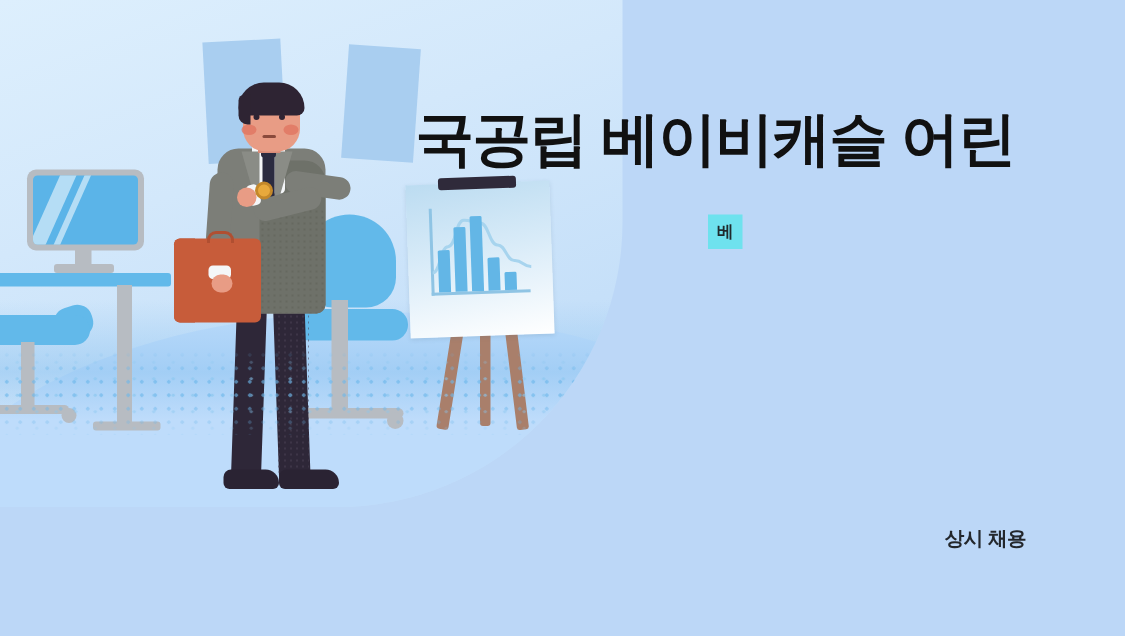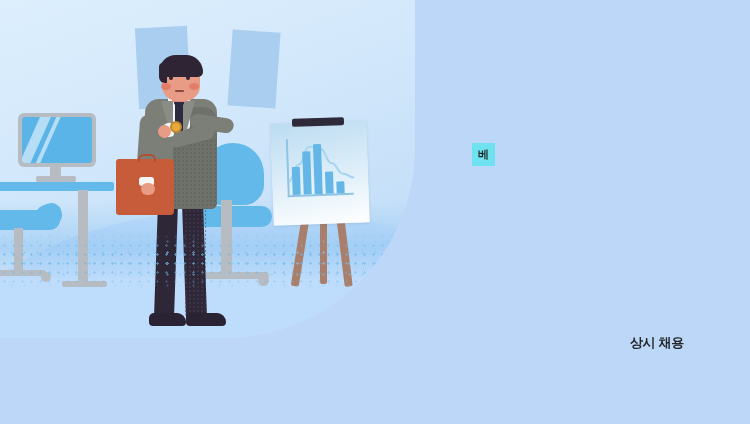--- a/index.html
+++ b/index.html
@@ -195,21 +195,21 @@
     display:flex; align-items:center; justify-content:center;
     font-size:11px; font-weight:bold; color:#1f2a2c;
     flex:0 0 auto;
   }
   .brand-name {
     font-size:21px; font-weight:bold; color:#15171a;
     letter-spacing:-.5px; white-space:nowrap;
   }
   .footer-note {
     position:absolute;
-    right:66px; bottom:72px;
+    right:66px; bottom:56px;
     font-size:13px; font-weight:bold; color:#23272c;
     letter-spacing:-.3px;
   }
 </style>
 </head>
 <body>
 
 <div class="banner">
 
   <div class="illus-panel">
@@ -300,20 +300,21 @@
       <div class="arm-r"></div>
       <div class="arm-fore"></div>
       <div class="cuff"></div>
       <div class="hand-up"></div>
       <div class="watch"></div>
     </div>
 
     <div class="speckle"></div>
   </div>
 
+  <div class="headline">국공립 베이비캐슬 어린</div>
 
   <div class="brand-row">
     <div class="brand-badge">베</div>
   </div>
 
   <div class="footer-note">상시 채용</div>
 
 </div>
 
 </body></html>

